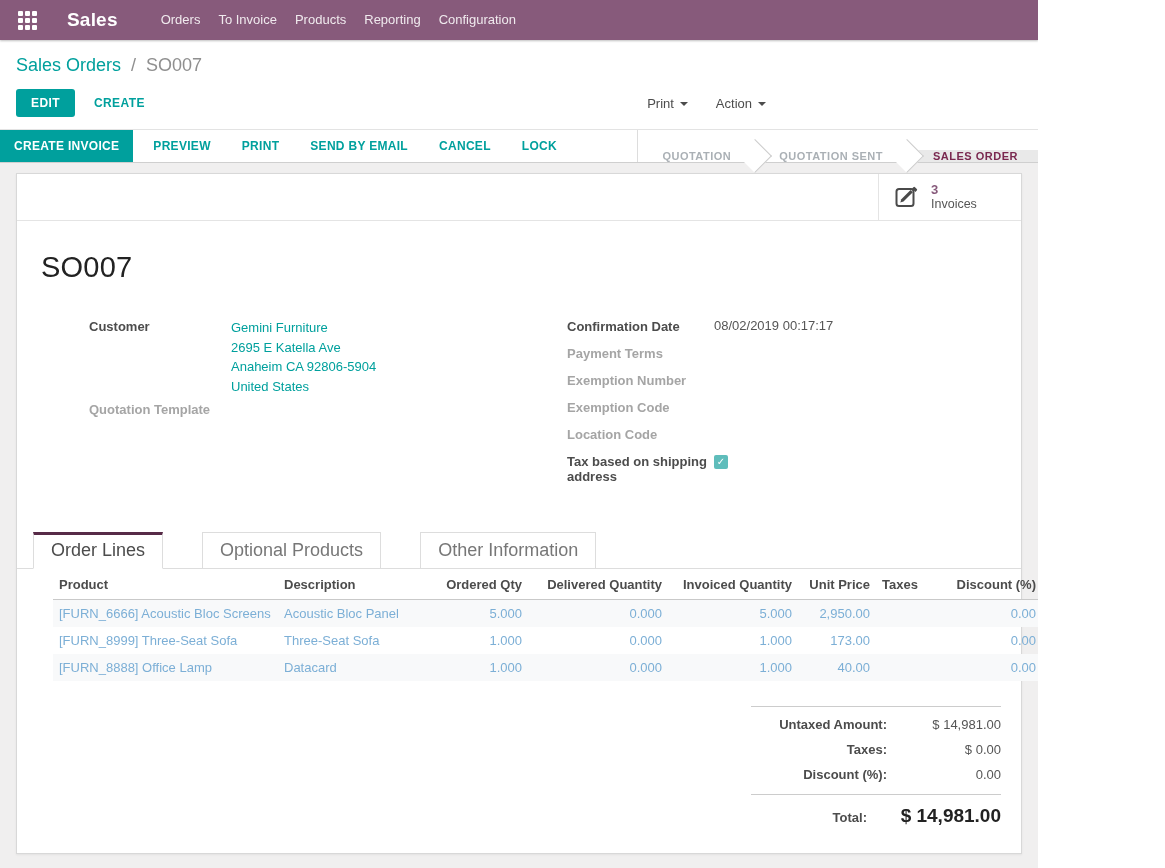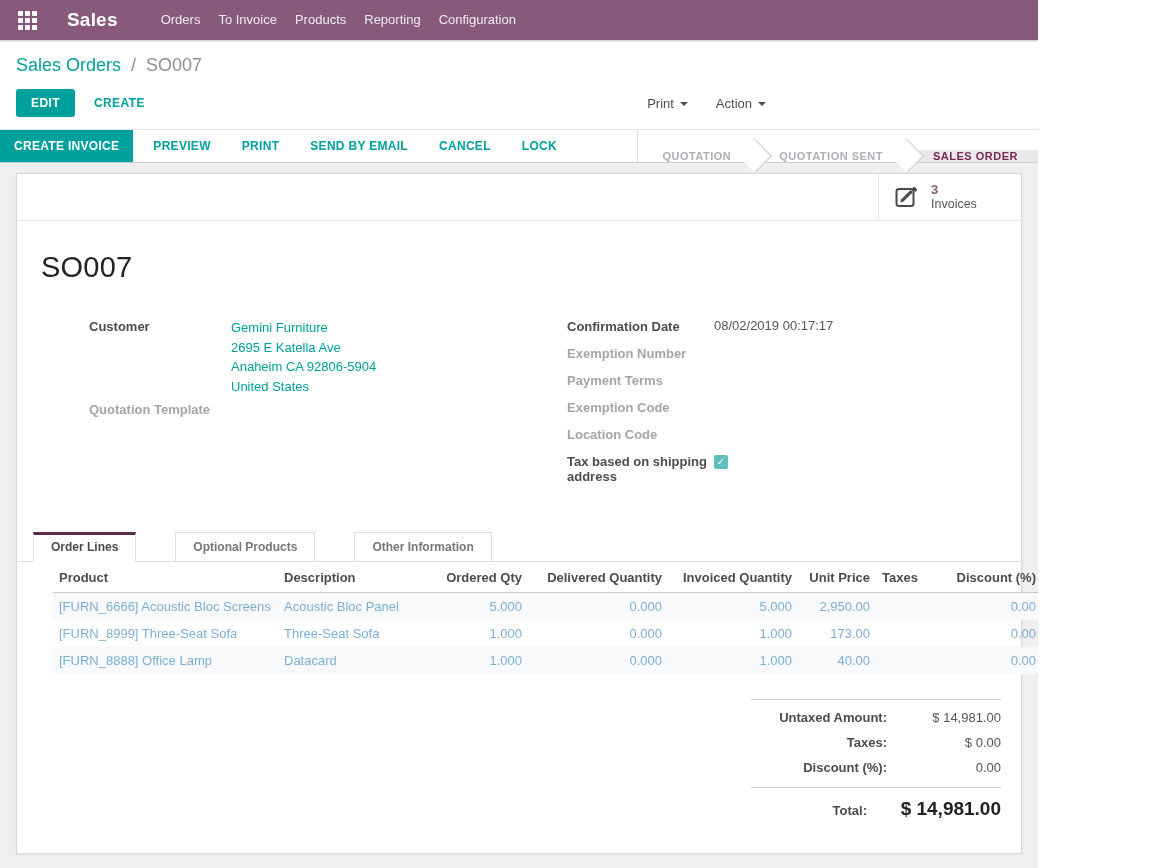--- a/index.html
+++ b/index.html
@@ -78,22 +78,22 @@
   .f-value { font-size:13px; color:#555; }
   .f-value.links div { color:#00A09D; line-height:19.5px; cursor:pointer; }
   .fg-col.right .field-row { margin-bottom:11px; }
   .qt-row { margin-top:5px; }
   .checkbox { width:14px; height:14px; background:#5fbdbb; border-radius:2px; display:inline-flex;
               align-items:center; justify-content:center; margin-top:2px; cursor:pointer; }
   .checkbox .tick { color:#fff; font-size:10px; line-height:1; }
 
   
   .tabbar { margin-top:37px; padding-left:16px; border-bottom:1px solid #ddd; display:flex; }
-  .tab { padding:7px 17px 7px 17px; font-size:12px; color:#777; background:#fff; border:1px solid #ddd;
-         border-bottom:none; margin-bottom:-1px; margin-left:-1px; cursor:pointer; position:relative;font-weight:bold; }
+  .tab { padding:7px 17px 7px 17px; font-size:18px; color:#777; background:#fff; border:1px solid #ddd;
+         border-bottom:none; margin-bottom:-1px; margin-left:-1px; cursor:pointer; position:relative; }
   .tab.active { color:#4c4c4c; border-top:3px solid #572a47; padding-top:5px; background:#fff; z-index:2;
                 border-bottom:1px solid #fff; margin-left:0; }
   .tab.inactive { border-bottom:1px solid #ddd;margin-left:39px; }
 
   
   table.olines { width:calc(100% - 40px); margin:0 36px; border-collapse:collapse; table-layout:fixed; }
   .olines th { font-size:13px; font-weight:700; color:#4c4c4c; padding:8px 6px 7px 6px;
                border-bottom:1px solid #c9c9c9; text-align:left; white-space:nowrap; }
   .olines th.num, .olines td.num { text-align:right; }
   .olines td { font-size:13px; color:#7cafd6; padding:6px 6px; white-space:nowrap; overflow:hidden; }
@@ -217,25 +217,25 @@
             <div class="f-value"></div>
           </div>
         </div>
 
         <div class="fg-col right">
           <div class="field-row">
             <div class="f-label">Confirmation Date</div>
             <div class="f-value">08/02/2019 00:17:17</div>
           </div>
           <div class="field-row">
+            <div class="f-label empty">Payment Terms</div>
+            <div class="f-value"></div>
+          </div>
+          <div class="field-row">
             <div class="f-label empty">Exemption Number</div>
-            <div class="f-value"></div>
-          </div>
-          <div class="field-row">
-            <div class="f-label empty">Payment Terms</div>
             <div class="f-value"></div>
           </div>
           <div class="field-row">
             <div class="f-label empty">Exemption Code</div>
             <div class="f-value"></div>
           </div>
           <div class="field-row">
             <div class="f-label empty">Location Code</div>
             <div class="f-value"></div>
           </div>

